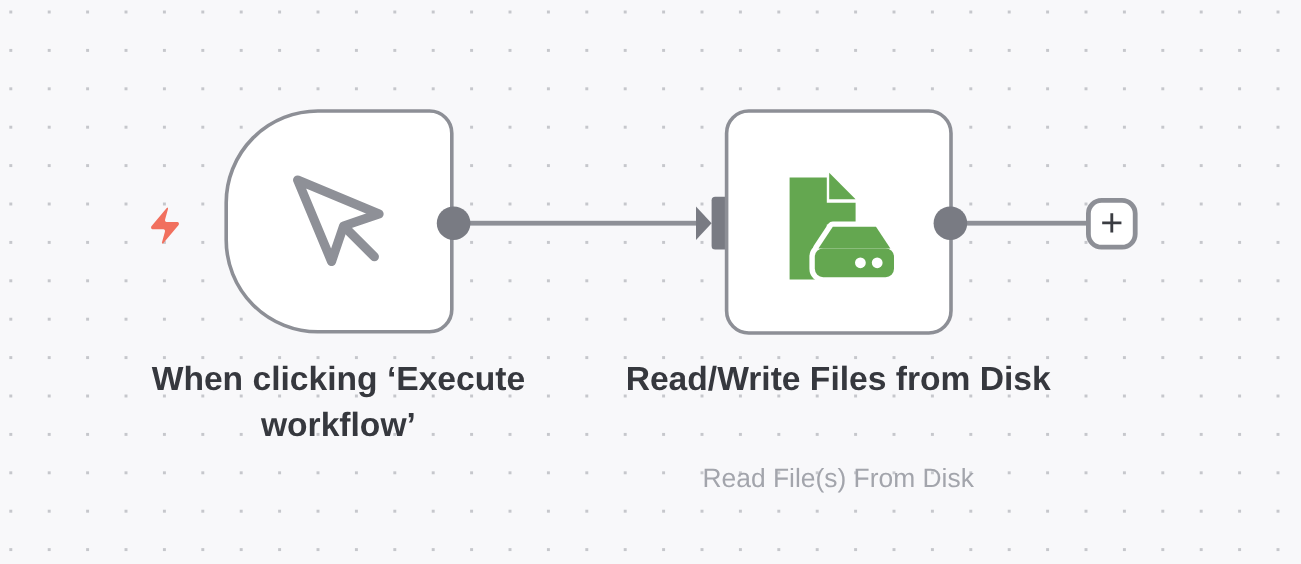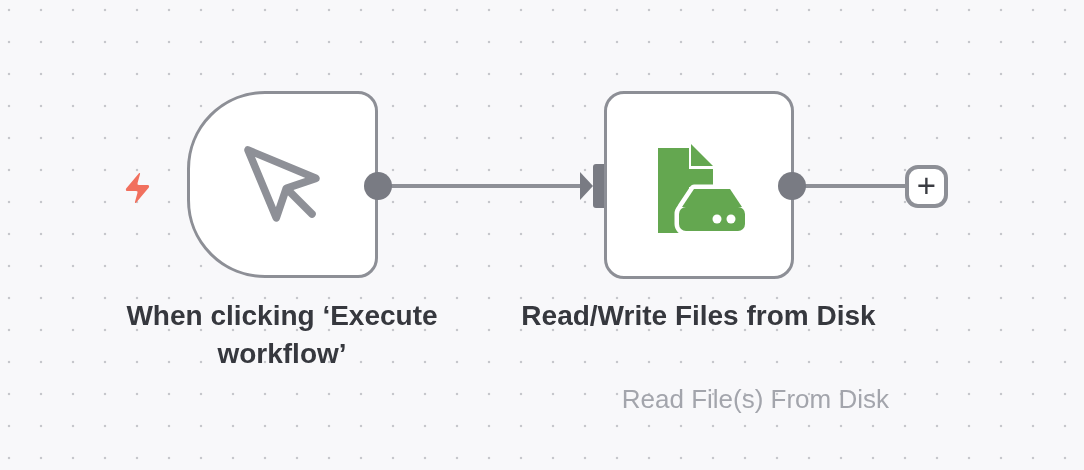--- a/index.html
+++ b/index.html
@@ -69,22 +69,22 @@
     font-size:33px;font-weight:400;line-height:1;color:var(--plus-text);
   }
   .node-title{
     position:absolute;top:297px;text-align:center;
     font-size:28px;font-weight:600;line-height:38px;
     color:var(--title-text);
   }
   #title-1{left:97px;width:370px;}
   #title-2{left:508px;width:381px;}
   .node-subtitle{
-    position:absolute;top:384px;left:508px;width:381px;text-align:right;
-    font-size:26px;font-weight:400;line-height:30px;
+    position:absolute;top:384px;left:508px;width:381px;text-align:center;
+    font-size:22px;font-weight:400;line-height:30px;
     color:var(--subtitle-text);
   }
   .g{fill:var(--node-icon-green);}
   .w-sil{fill:#ffffff;stroke:#ffffff;stroke-width:9;stroke-linejoin:round;}
   .cursor-stroke{
     fill:none;stroke:var(--cursor-icon);stroke-width:1.9;
     stroke-linecap:round;stroke-linejoin:round;
   }
 </style>
 </head>

